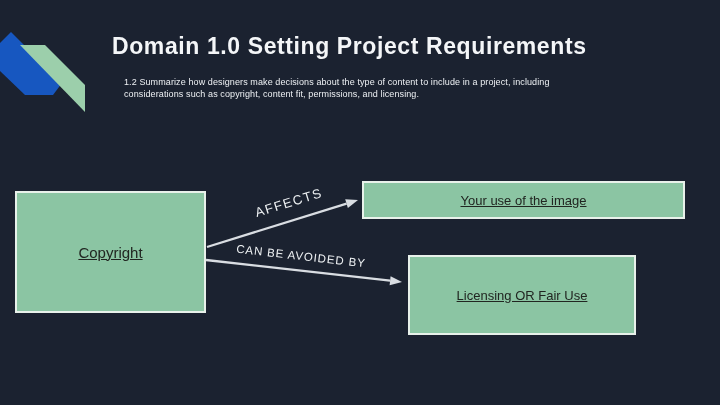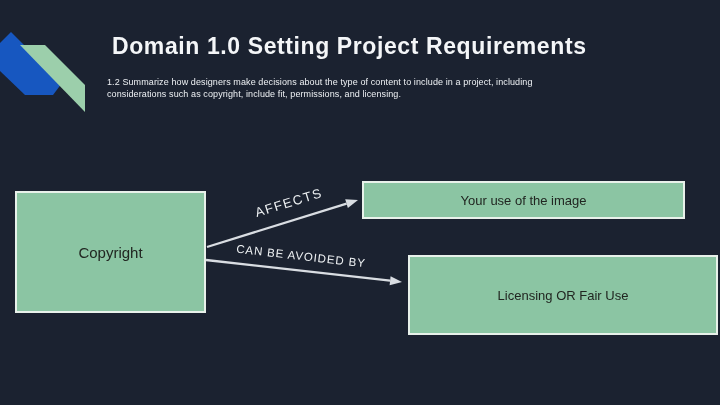--- a/index.html
+++ b/index.html
@@ -21,52 +21,53 @@
     top: 33px;
     margin: 0;
     font-size: 23px;
     font-weight: 700;
     letter-spacing: 0.6px;
     color: #f4f6f8;
     white-space: nowrap;
   }
   .subtitle {
     position: absolute;
-    left: 107px;
+    left: 124px;
     top: 76px;
     font-size: 9px;
     line-height: 12px;
     letter-spacing: 0.1px;
     color: #eef1f4;
   }
   .subtitle div { white-space: nowrap; }
   .box {
     position: absolute;
     box-sizing: border-box;
     background: #8bc5a3;
     border: 2px solid #e8f1ea;
     display: flex;
     align-items: center;
     justify-content: center;
     color: #212621;
     text-align: center;
+    text-decoration: underline;
   }
   .box-copyright {
     left: 15px; top: 191px;
     width: 191px; height: 122px;
     font-size: 15px;
   }
   .box-use {
     left: 362px; top: 181px;
     width: 323px; height: 38px;
     font-size: 13px;
   }
   .box-licensing {
     left: 408px; top: 255px;
-    width: 310px; height: 80px;
+    width: 228px; height: 80px;
     font-size: 13px;
   }
   .arrows {
     position: absolute;
     left: 0; top: 0;
     pointer-events: none;
   }
   .edge-label {
     position: absolute;
     color: #eef1f3;
@@ -96,21 +97,21 @@
 
   <svg class="corner-deco" width="100" height="120" viewBox="0 0 100 120" aria-hidden="true">
     <polygon points="11,32 62,83 53,95 25,95 0,71 0,43" fill="#1757c0"></polygon>
     <polygon points="20,45 45,45 85,85 85,112" fill="#9ccfab"></polygon>
   </svg>
 
   <h1 class="title">Domain 1.0 Setting Project Requirements</h1>
 
   <div class="subtitle">
     <div>1.2 Summarize how designers make decisions about the type of content to include in a project, including</div>
-    <div>considerations such as copyright, include fit, permissions, and licensing.</div>
+    <div>considerations such as copyright, content fit, permissions, and licensing.</div>
   </div>
 
   <div class="box box-copyright">
     <span>Copyright</span>
   </div>
 
   <div class="box box-use">
     <span>Your use of the image</span>
   </div>
 

